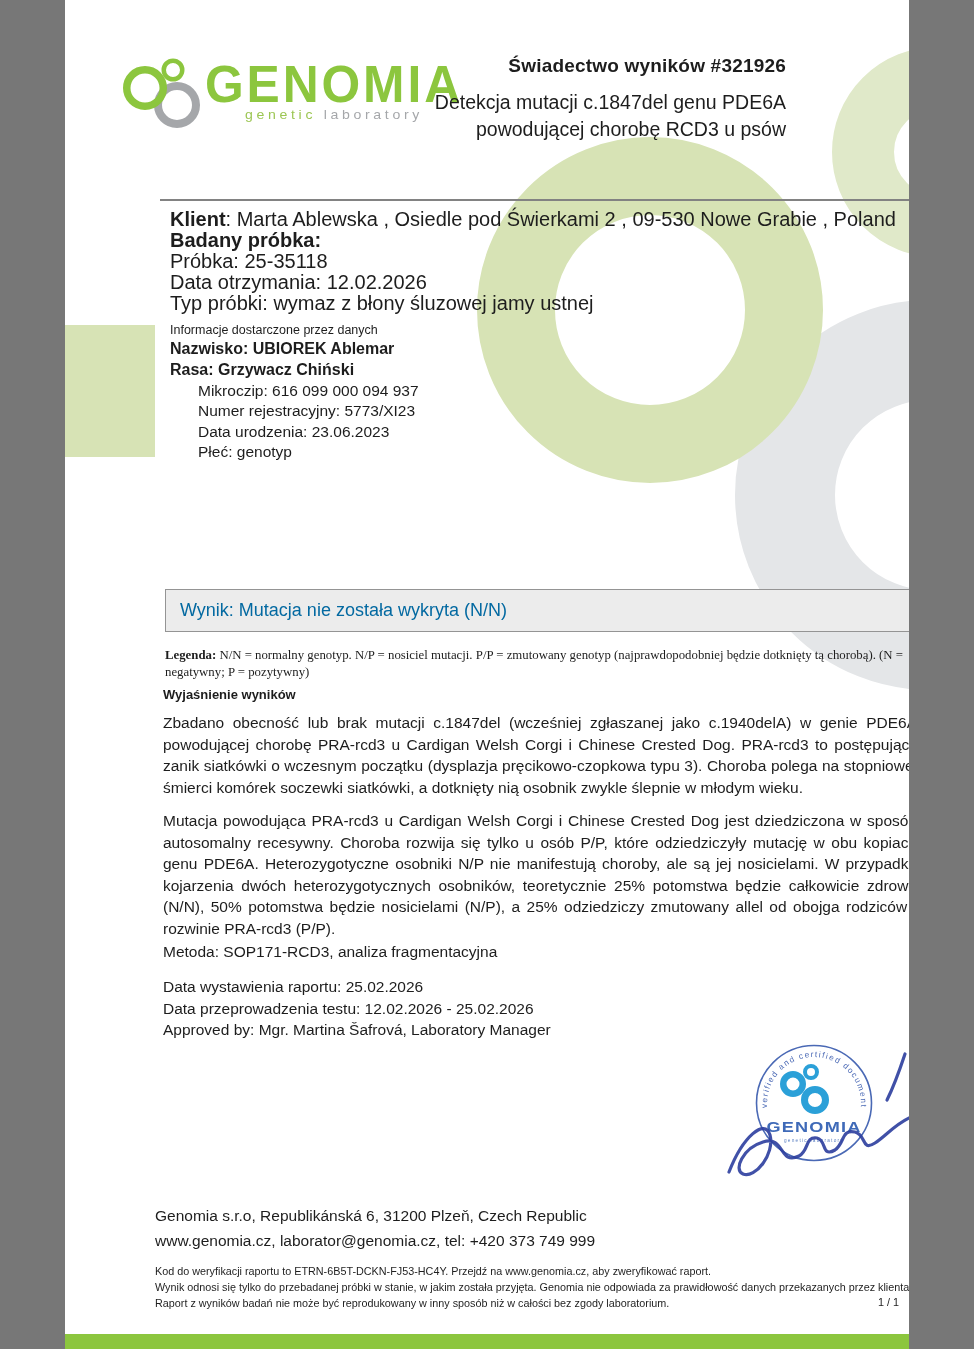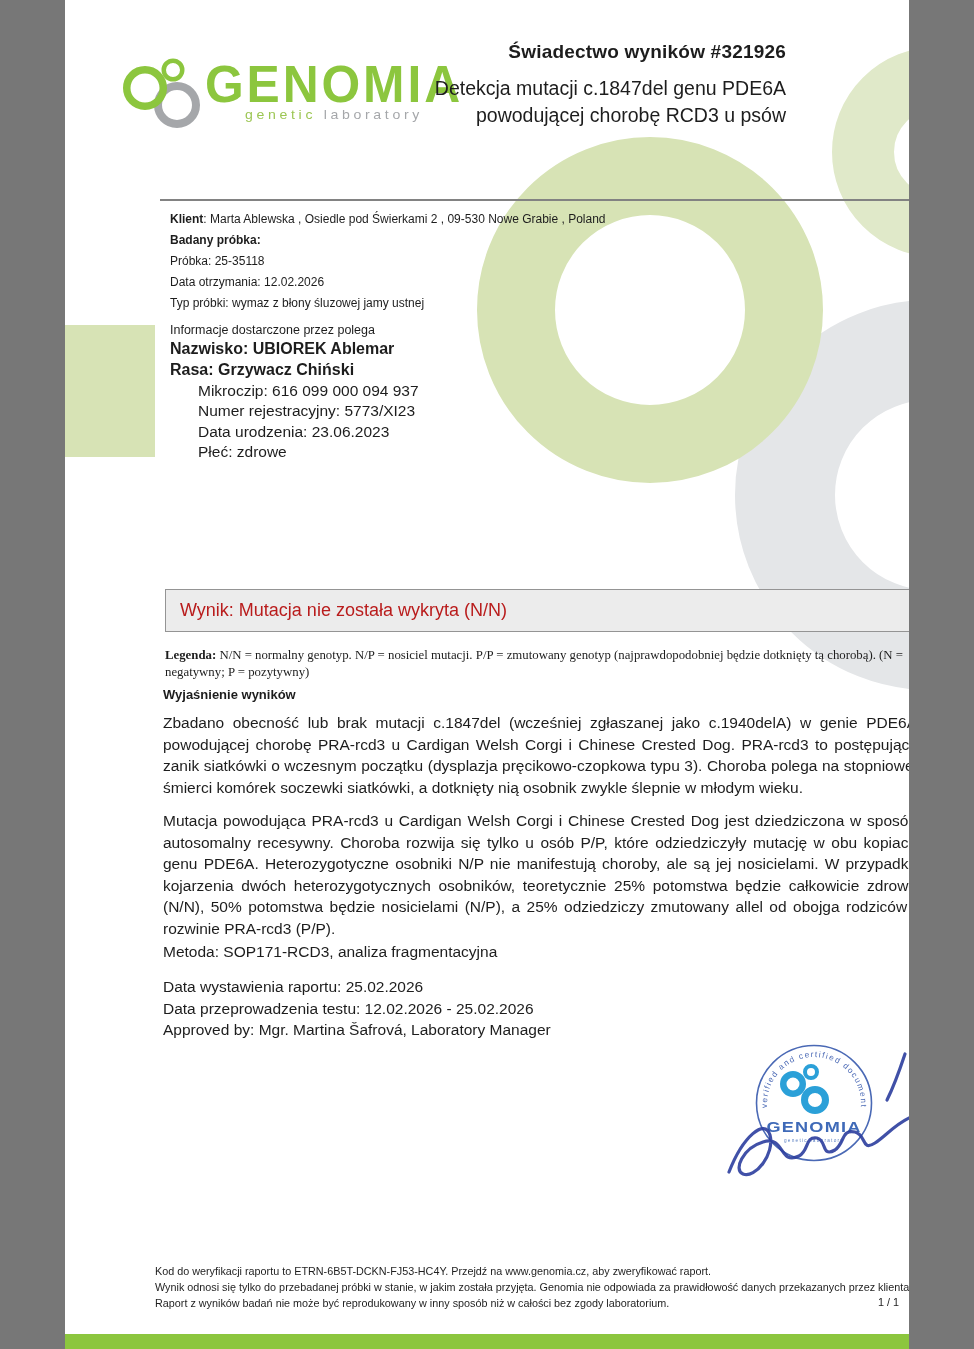--- a/index.html
+++ b/index.html
@@ -8,36 +8,36 @@
     background:#ffffff; overflow:hidden;
     font-family:"Liberation Sans", sans-serif; color:#1d1d1d;
     -webkit-font-smoothing:antialiased;
   }
   .abs{position:absolute;}
   
   .deco-rect{position:absolute; left:0; top:325px; width:90px; height:132px; background:#d7e3b5;}
   .bottom-bar{position:absolute; left:0; top:1334px; width:966px; height:15px; background:#8cc63e;}
   .edge-line{position:absolute; left:966px; top:6px; width:4px; height:1343px; background:#f6dcd6;}
   
-  .header-text{position:absolute; right:123px; top:41px; text-align:right;}
+  .header-text{position:absolute; right:123px; top:55px; text-align:right;}
   .header-text .cert{font-size:19px; font-weight:bold; letter-spacing:.2px;}
   .header-text .test{font-size:19.5px; margin-top:12px; line-height:27px;}
   .divider{position:absolute; left:95px; top:199px; width:756px; border-top:2px solid #828282;}
   
-  .client-block{position:absolute; left:105px; top:209px; font-size:12px; line-height:21px;}
+  .client-block{position:absolute; left:105px; top:209px; font-size:20px; line-height:21px;}
   .info-block{position:absolute; left:105px; top:321px;}
   .info-block .small-head{font-size:12.5px; line-height:18px;}
   .info-block .bold-line{font-size:16px; line-height:20.8px; font-weight:bold;}
   .info-block .norm-line{font-size:15.5px; line-height:20.6px;margin-left:28px;}
   
   .result-box{
     position:absolute; left:100px; top:589px; width:745px; height:41px;
     background:#ececec; border:1px solid #949494; display:flex; align-items:center;
   }
-  .result-box span{font-size:18px; padding-left:14px; color:#b91c1c;}
+  .result-box span{font-size:18px; padding-left:14px; color:#0369a1;}
   .legend{position:absolute; left:100px; top:647px; width:752px; font-size:12.8px; line-height:16.5px;font-family:Liberation Serif, serif;}
   
   .expl-head{position:absolute; left:98px; top:687px; font-size:13px; font-weight:bold;}
   .para{position:absolute; left:98px; width:754px; font-size:15.5px; line-height:21.5px; text-align:justify;}
   .p1{top:712px;}
   .p2{top:810px;}
   .method-line{position:absolute; left:98px; top:943px; font-size:15.5px;}
   .dates-block{position:absolute; left:98px; top:976px; font-size:15.5px; line-height:21.5px;}
   
   .footer-address{position:absolute; left:90px; top:1203px; font-size:15.5px; line-height:25px;}
@@ -82,27 +82,27 @@
 
   <div class="client-block">
     <div><b>Klient</b><span>: Marta Ablewska , Osiedle pod Świerkami 2 , 09-530 Nowe Grabie , Poland</span></div>
     <div><b>Badany próbka:</b></div>
     <div>Próbka: 25-35118</div>
     <div>Data otrzymania: 12.02.2026</div>
     <div>Typ próbki: wymaz z błony śluzowej jamy ustnej</div>
   </div>
 
   <div class="info-block">
-    <div class="small-head">Informacje dostarczone przez polega</div>
+    <div class="small-head">Informacje dostarczone przez danych</div>
     <div class="bold-line">Nazwisko: UBIOREK Ablemar</div>
     <div class="bold-line">Rasa: Grzywacz Chiński</div>
     <div class="norm-line">Mikroczip: 616 099 000 094 937</div>
     <div class="norm-line">Numer rejestracyjny: 5773/XI23</div>
     <div class="norm-line">Data urodzenia: 23.06.2023</div>
-    <div class="norm-line">Płeć: zdrowe</div>
+    <div class="norm-line">Płeć: genotyp</div>
   </div>
 
   <div class="result-box">
     <span>Wynik: Mutacja nie została wykryta (N/N)</span>
   </div>
   <div class="legend">
     <b>Legenda:</b><span> N/N = normalny genotyp. N/P = nosiciel mutacji. P/P = zmutowany genotyp (najprawdopodobniej będzie dotknięty tą chorobą). (N = negatywny; P = pozytywny)</span>
   </div>
 
   <div class="expl-head">Wyjaśnienie wyników</div>
@@ -130,20 +130,24 @@
     <text x="99" y="100" text-anchor="middle" font-family="Liberation Sans, sans-serif" font-size="15" font-weight="bold" fill="#3f6ab8" letter-spacing="1" textLength="95" lengthAdjust="spacingAndGlyphs">GENOMIA</text>
     <text x="99" y="110" text-anchor="middle" font-family="Liberation Sans, sans-serif" font-size="5.5" fill="#3f6ab8" opacity="0.85" letter-spacing="1.5" textLength="60" lengthAdjust="spacingAndGlyphs">genetic laboratory</text>
     <g stroke="#2c3e9e" stroke-width="3.2" fill="none" stroke-linecap="round" opacity="0.9">
       <path d="M 14 140 C 28 104, 50 86, 55 103 C 60 122, 40 147, 28 142 C 18 138, 28 116, 48 110
                C 70 103, 64 134, 84 124 C 94 119, 90 104, 102 106 C 112 108, 106 126, 120 118
                C 130 111, 126 97, 140 100 C 152 103, 146 120, 160 111 C 172 103, 180 92, 196 85"></path>
       <path d="M 190 22 C 184 40, 178 56, 172 68"></path>
     </g>
   </svg>
 
+  <div class="footer-address">
+    <div>Genomia s.r.o, Republikánská 6, 31200 Plzeň, Czech Republic</div>
+    <div>www.genomia.cz, laborator@genomia.cz, tel: +420 373 749 999</div>
+  </div>
 
   <div class="fine-print">
     <div>Kod do weryfikacji raportu to ETRN-6B5T-DCKN-FJ53-HC4Y. Przejdź na www.genomia.cz, aby zweryfikować raport.</div>
     <div>Wynik odnosi się tylko do przebadanej próbki w stanie, w jakim została przyjęta. Genomia nie odpowiada za prawidłowość danych przekazanych przez klienta.</div>
     <div>Raport z wyników badań nie może być reprodukowany w inny sposób niż w całości bez zgody laboratorium.</div>
   </div>
   <div class="page-num">1 / 1</div>
 
 </div>
 

